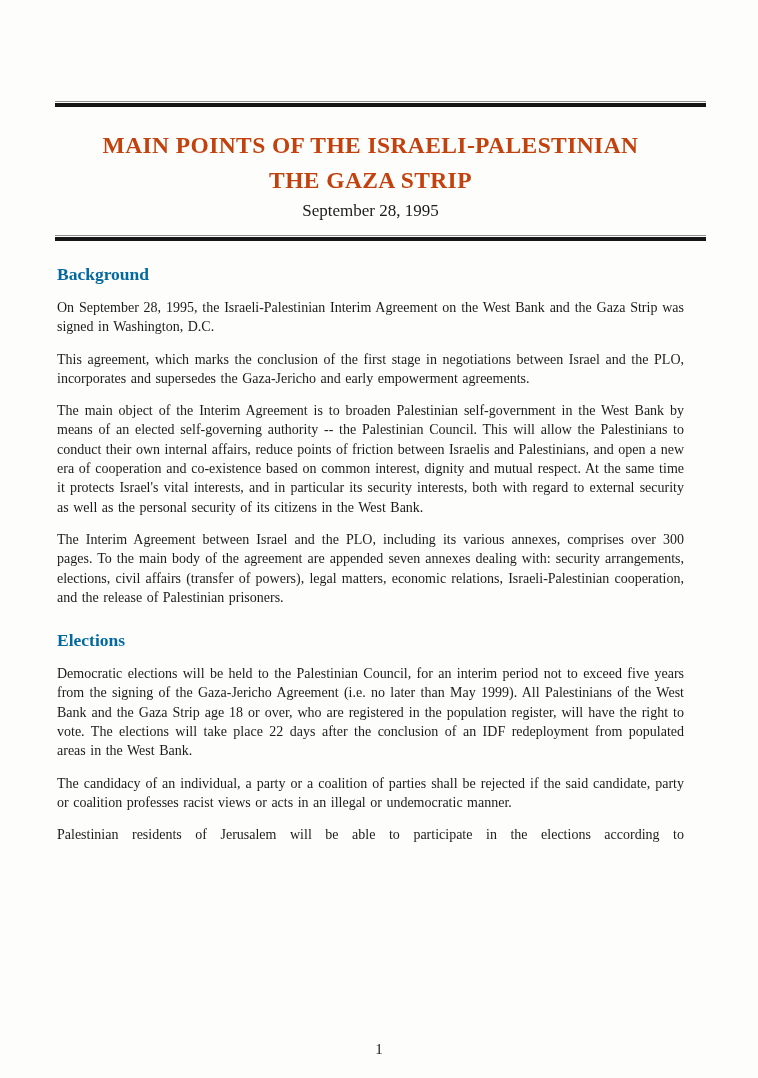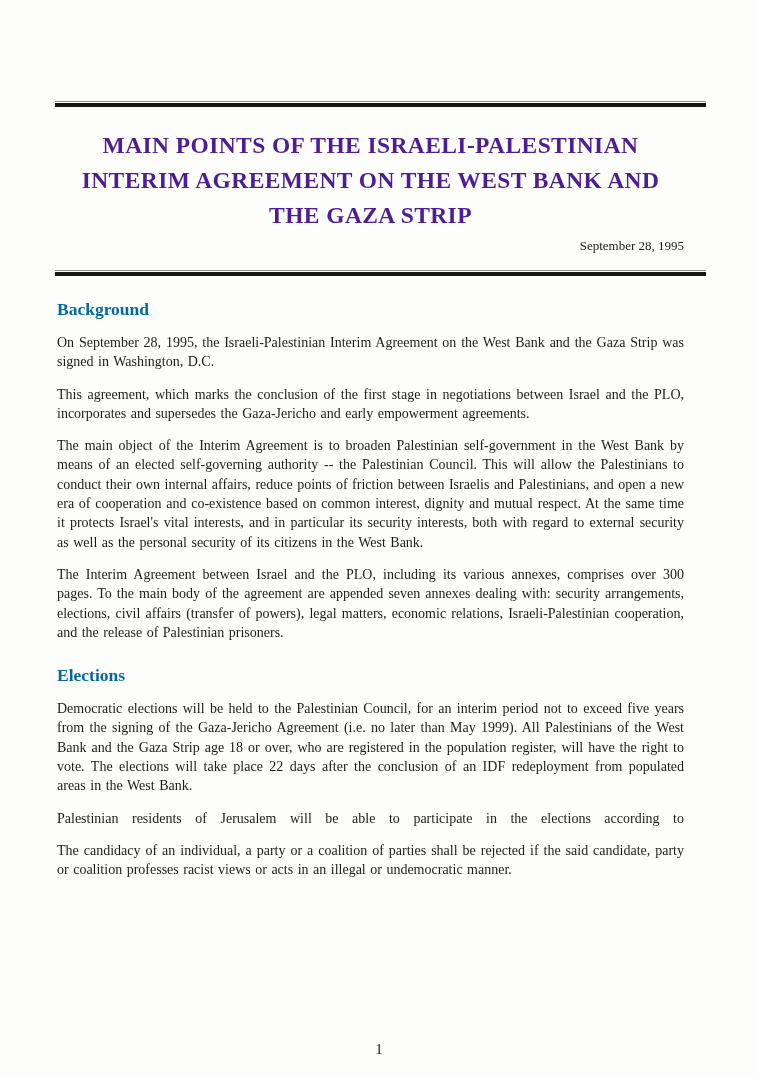--- a/index.html
+++ b/index.html
@@ -28,26 +28,26 @@
   }
   .hrule.top { margin-top: 101px; }
   .hrule.mid { margin-top: 14px; }
   .doc-title {
     margin-top: 21px;
     text-align: center;
     font-weight: bold;
     font-size: 23.5px;
     line-height: 35px;
     letter-spacing: 0.4px;
-    color: #4c1d95;
+    color: #c2410c;
   }
   .doc-date {
     margin-top: 3px;
-    text-align: right;
-    font-size: 13px;
+    text-align: center;
+    font-size: 17px;
     line-height: 20px;
   }
   .sect-heading {
     font-weight: bold;
     font-size: 17.5px;
     line-height: 22px;
     color: #0369a1;
     margin: 22px 0 13px 0;
   }
   .para {
@@ -69,35 +69,34 @@
 </head>
 <body>
 
 <div class="page">
   <div class="content">
 
     <div class="hrule top"></div>
 
     <div class="doc-title">
       <div>MAIN POINTS OF THE ISRAELI-PALESTINIAN</div>
-      <div>INTERIM AGREEMENT ON THE WEST BANK AND</div>
       <div>THE GAZA STRIP</div>
     </div>
 
     <div class="doc-date">September 28, 1995</div>
 
     <div class="hrule mid"></div>
 
     <div class="sect-heading">Background</div>
     <p class="para">On September 28, 1995, the Israeli-Palestinian Interim Agreement on the West Bank and the Gaza Strip was signed in Washington, D.C.</p>
     <p class="para">This agreement, which marks the conclusion of the first stage in negotiations between Israel and the PLO, incorporates and supersedes the Gaza-Jericho and early empowerment agreements.</p>
     <p class="para">The main object of the Interim Agreement is to broaden Palestinian self-government in the West Bank by means of an elected self-governing authority -- the Palestinian Council. This will allow the Palestinians to conduct their own internal affairs, reduce points of friction between Israelis and Palestinians, and open a new era of cooperation and co-existence based on common interest, dignity and mutual respect. At the same time it protects Israel's vital interests, and in particular its security interests, both with regard to external security as well as the personal security of its citizens in the West Bank.</p>
     <p class="para">The Interim Agreement between Israel and the PLO, including its various annexes, comprises over 300 pages. To the main body of the agreement are appended seven annexes dealing with: security arrangements, elections, civil affairs (transfer of powers), legal matters, economic relations, Israeli-Palestinian cooperation, and the release of Palestinian prisoners.</p>
 
     <div class="sect-heading">Elections</div>
     <p class="para">Democratic elections will be held to the Palestinian Council, for an interim period not to exceed five years from the signing of the Gaza-Jericho Agreement (i.e. no later than May 1999). All Palestinians of the West Bank and the Gaza Strip age 18 or over, who are registered in the population register, will have the right to vote. The elections will take place 22 days after the conclusion of an IDF redeployment from populated areas in the West Bank.</p>
+    <p class="para">The candidacy of an individual, a party or a coalition of parties shall be rejected if the said candidate, party or coalition professes racist views or acts in an illegal or undemocratic manner.</p>
     <p class="para cont">Palestinian residents of Jerusalem will be able to participate in the elections according to</p>
-    <p class="para">The candidacy of an individual, a party or a coalition of parties shall be rejected if the said candidate, party or coalition professes racist views or acts in an illegal or undemocratic manner.</p>
 
   </div>
 
   <div class="page-number">1</div>
 </div>
 
 </body></html>

